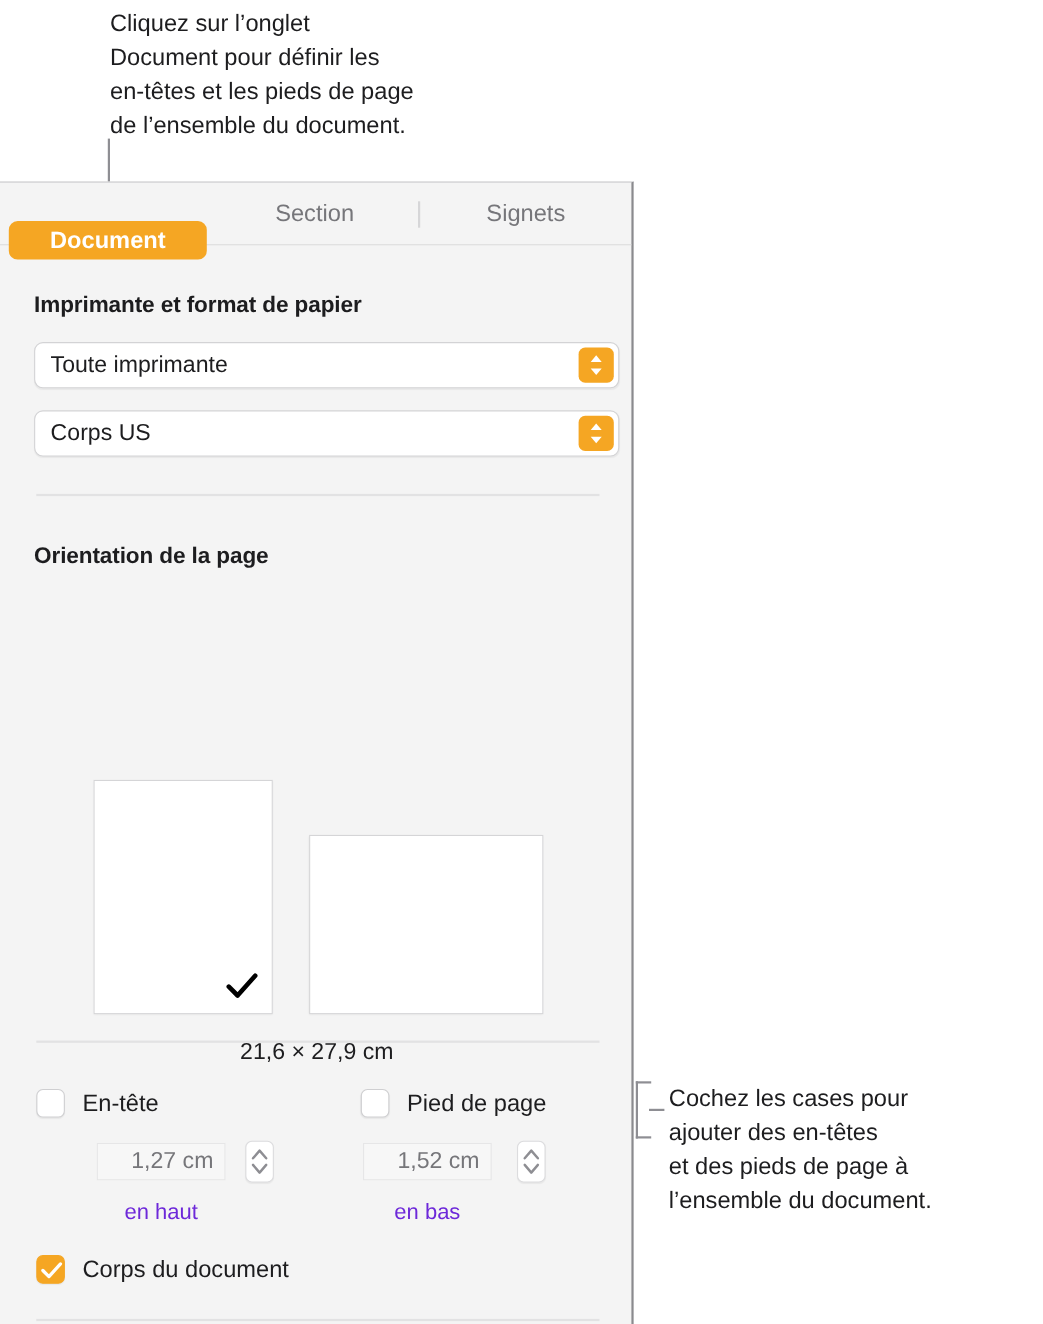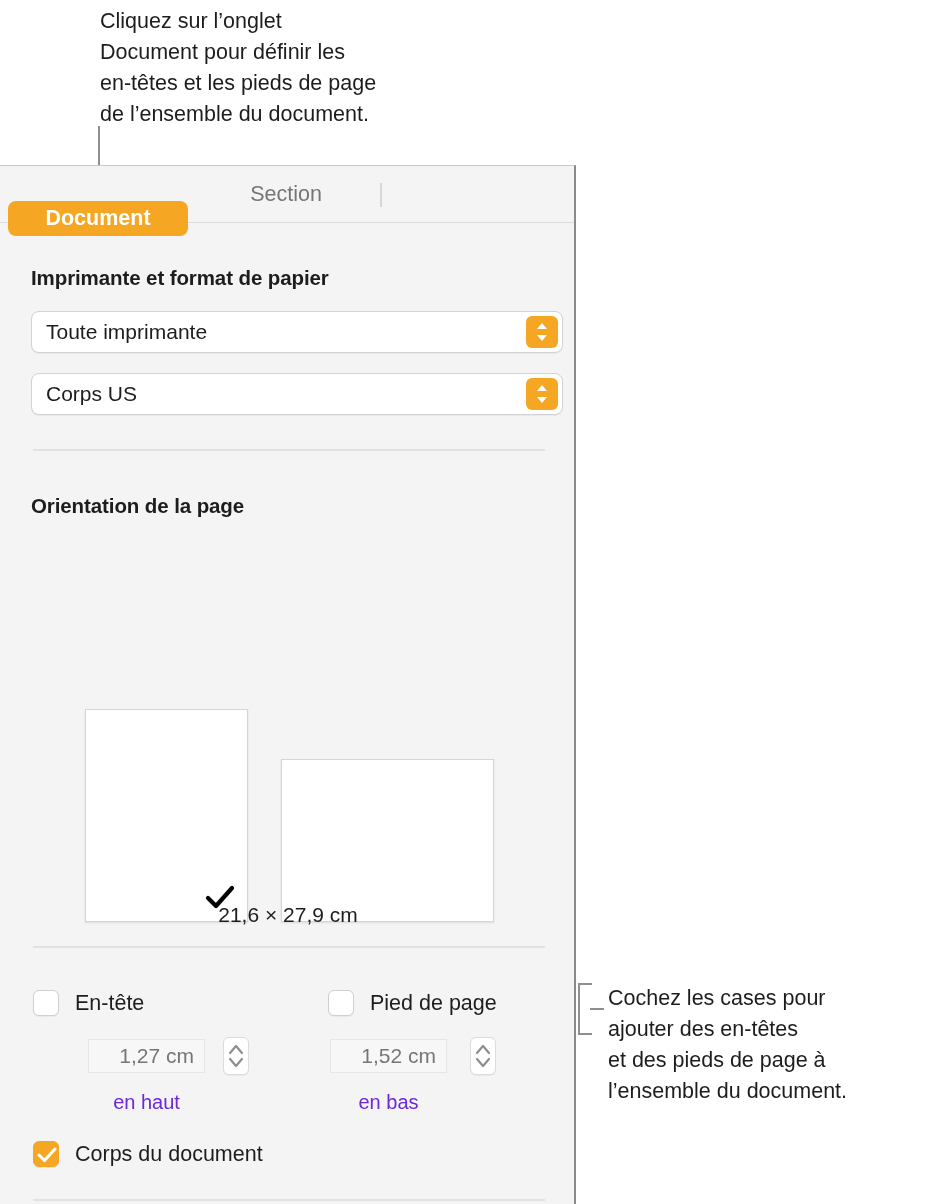--- a/index.html
+++ b/index.html
@@ -183,21 +183,21 @@
   #thumb-portrait  { left: 85px;  top: 543px; width: 163px; height: 213px; }
   #thumb-landscape { left: 281px; top: 593px; width: 213px; height: 163px; }
   #portrait-check {
     position: absolute;
     right: 12px;
     bottom: 6px;
   }
   #page-size {
     position: absolute;
     left: 0;
-    top: 737px;
+    top: 779px;
     width: 576px;
     text-align: center;
     font-size: 21px;
     color: #1d1d1f;
   }
 
   
   .cb-row {
     position: absolute;
     display: flex;
@@ -281,20 +281,21 @@
 ajouter des en-têtes
 et des pieds de page à
 l’ensemble du document.</div>
 
 <div id="panel">
 
   <div id="tabbar">
     <div class="tab selected" id="tab-document">Document</div>
     <div class="tab" id="tab-section">Section</div>
     <div id="tab-divider"></div>
+    <div class="tab" id="tab-signets">Signets</div>
   </div>
 
   <div class="section-label" style="left:31px; top:100px;">Imprimante et format de papier</div>
 
   <div class="popup" style="top:145px;">
     <span class="pv">Toute imprimante</span>
     <span class="chev">
       <svg width="32" height="32" viewBox="0 0 32 32" aria-hidden="true">
         <path d="M16 7 L21 13 L11 13 Z" fill="#ffffff"></path>
         <path d="M16 25 L11 19 L21 19 Z" fill="#ffffff"></path>

